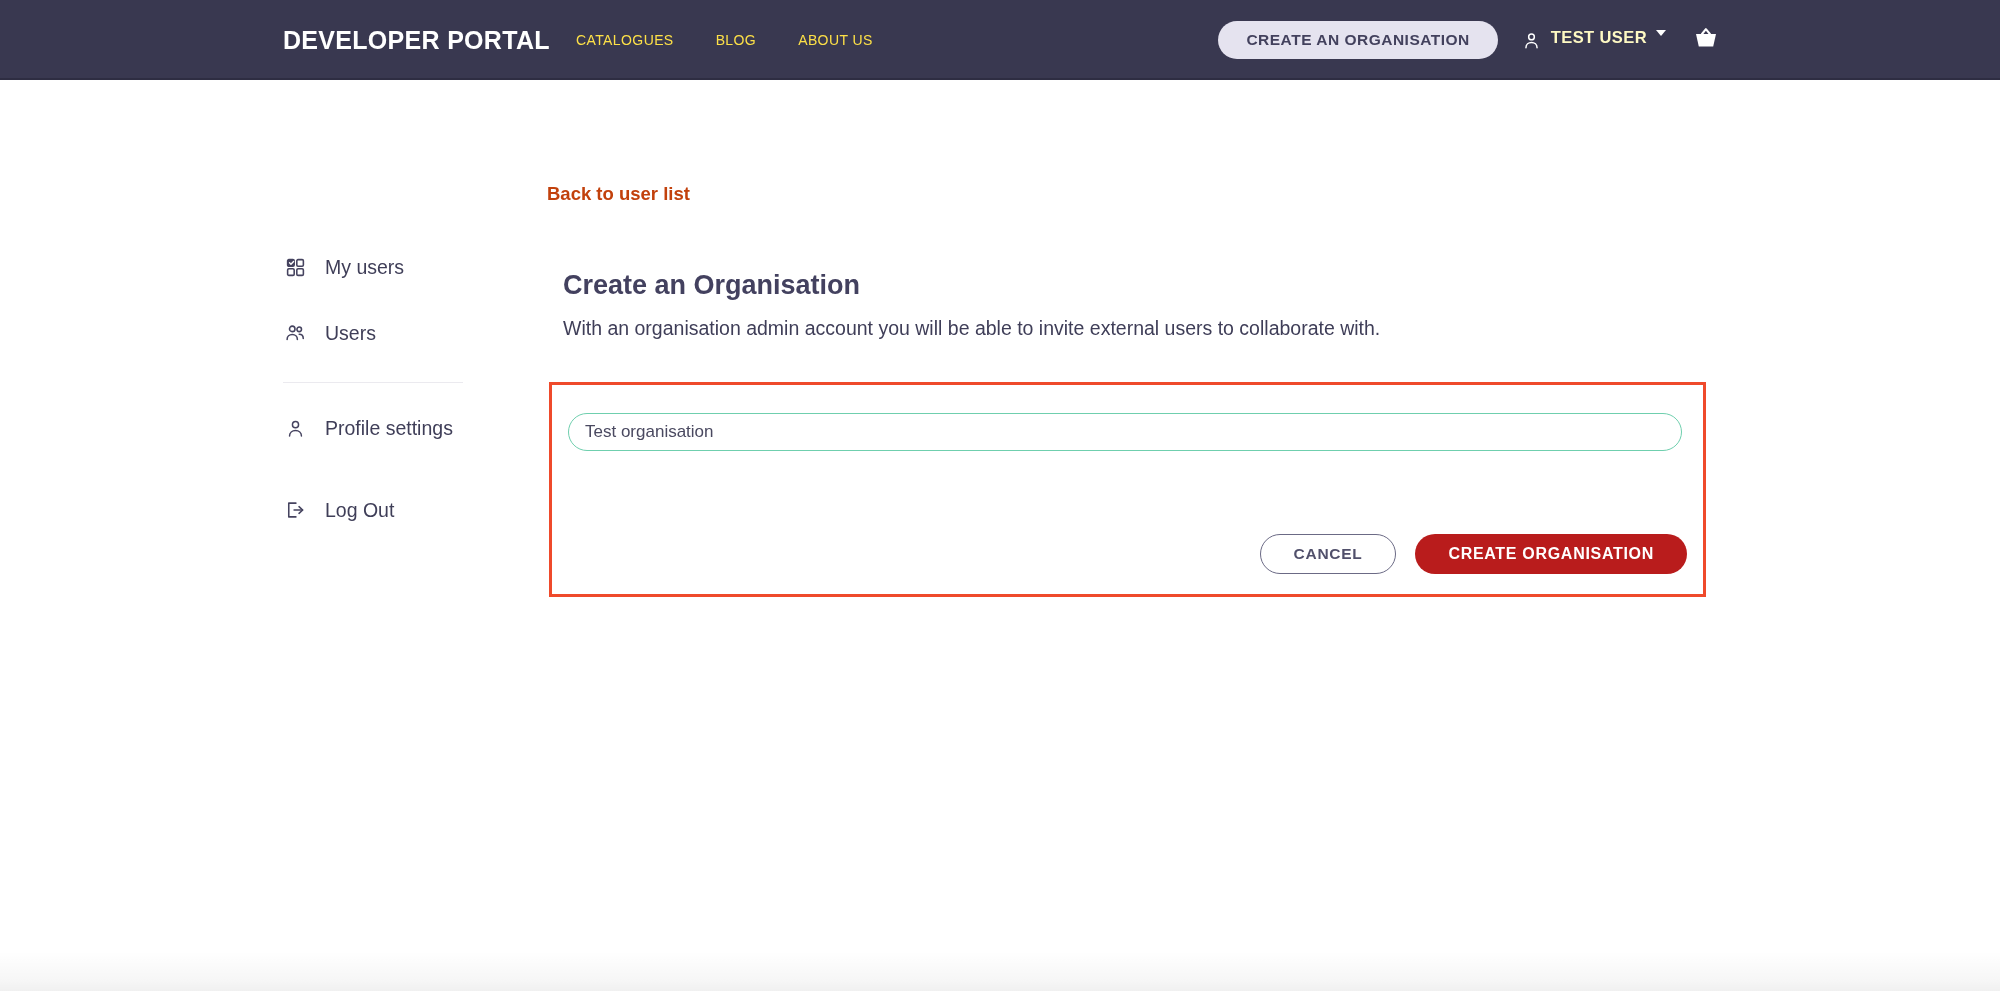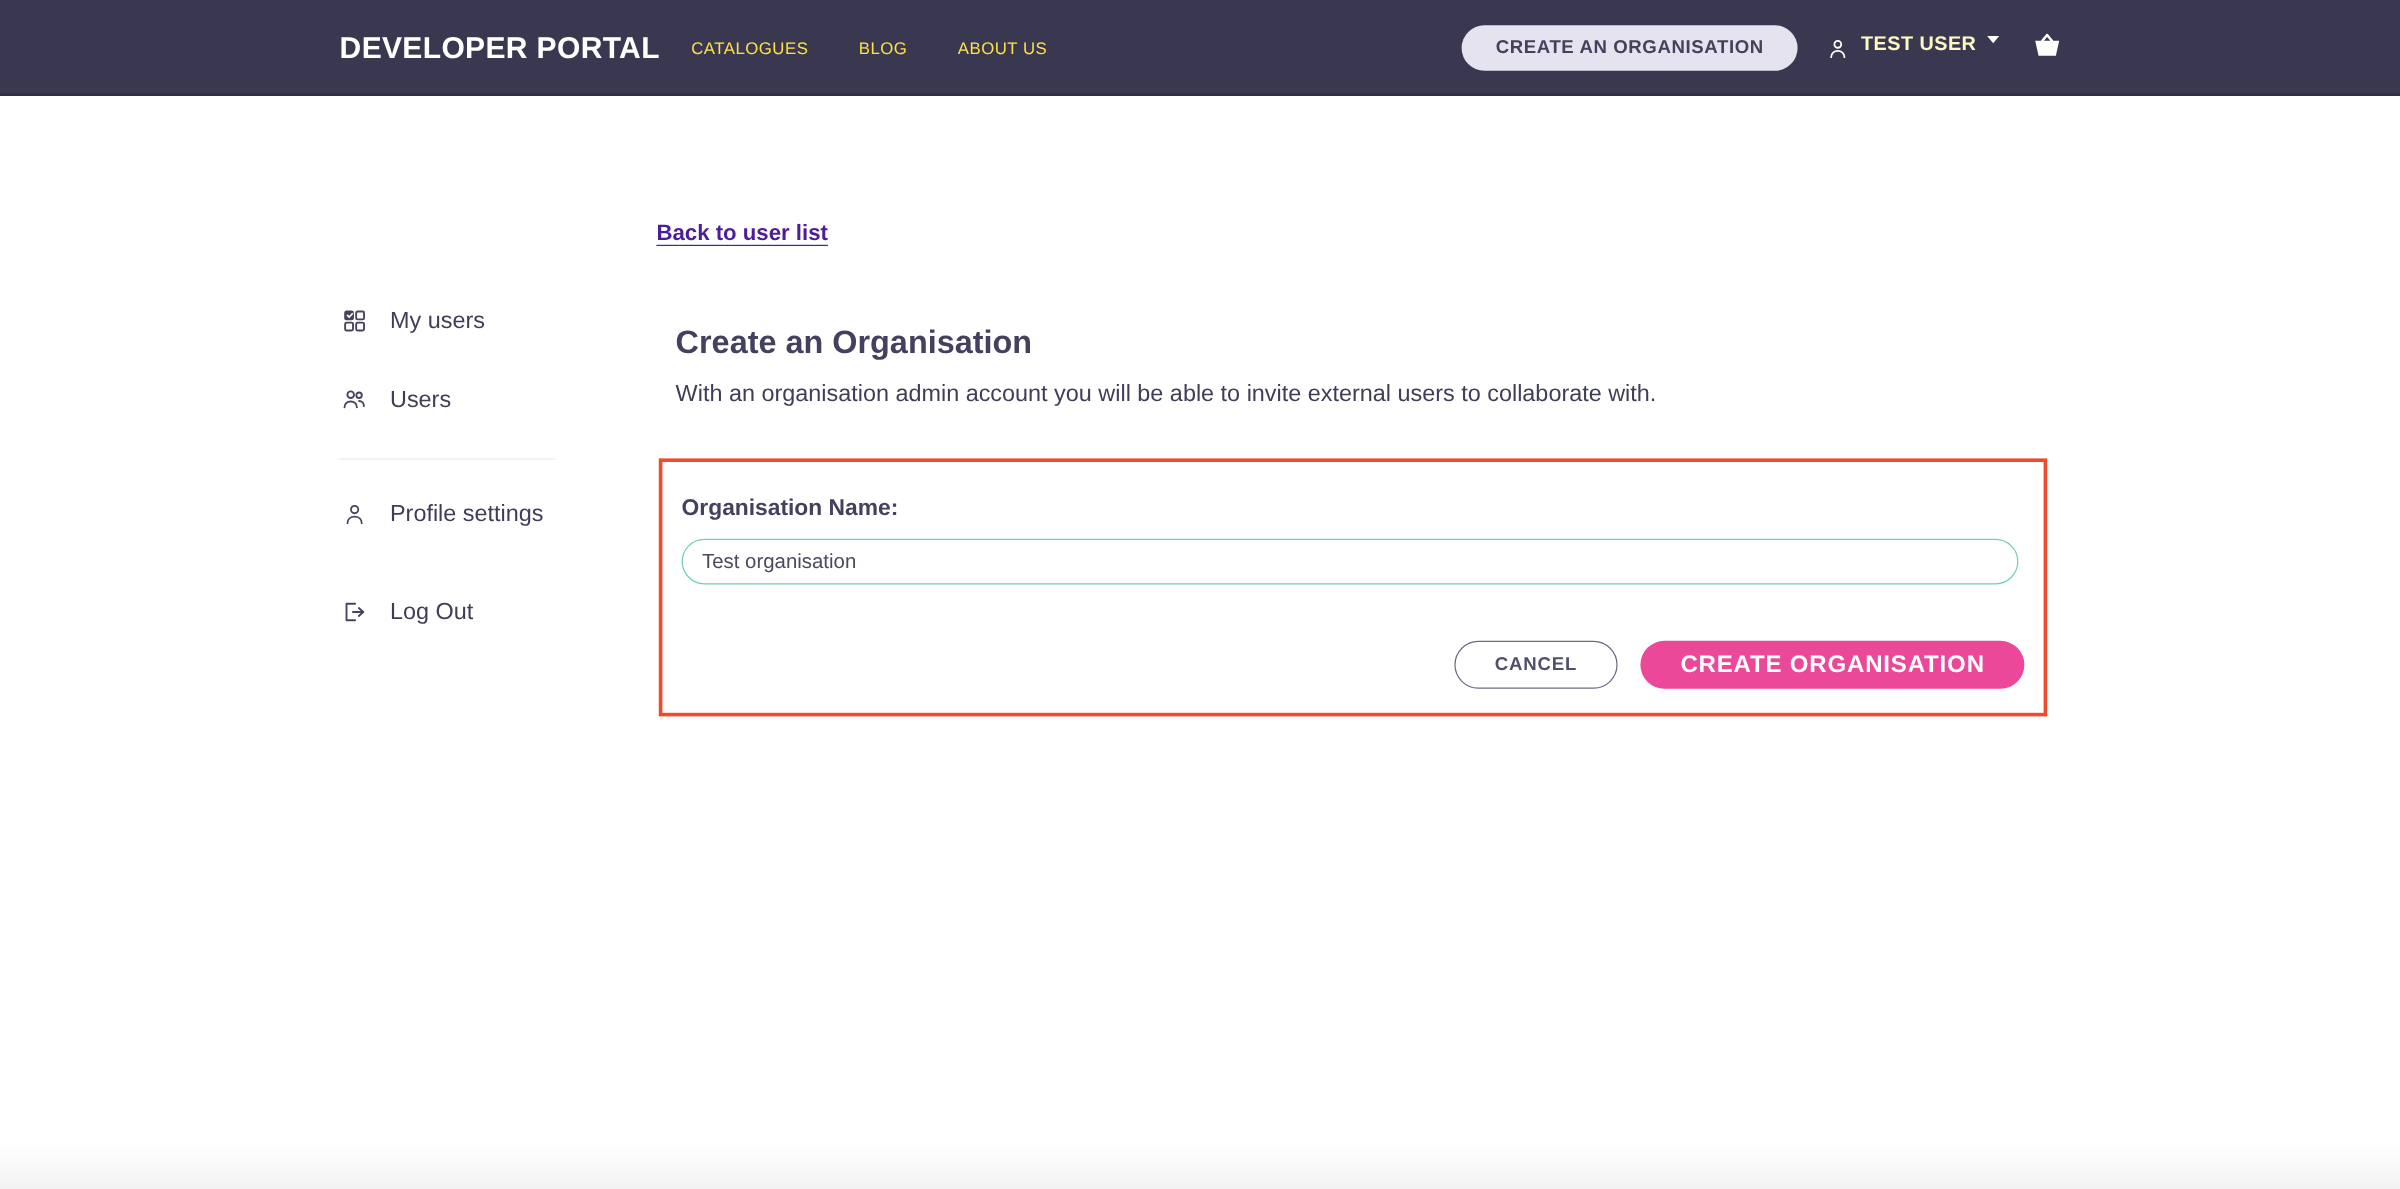--- a/index.html
+++ b/index.html
@@ -135,22 +135,21 @@
     position: relative;
     width: 2000px;
   }
 
   .back-link {
     position: absolute;
     left: 547px;
     top: 103px;
     font-size: 18.5px;
     font-weight: bold;
-    color: #4c1d95;
-    text-decoration: underline;
+    color: #c2410c;
     text-underline-offset: 4px;
     cursor: pointer;
     white-space: nowrap;
   }
 
   
   .sidebar {
     position: absolute;
     left: 283px;
     top: 170px;
@@ -260,28 +259,28 @@
     padding: 0 33px;
     font-family: "Liberation Sans", sans-serif;
     font-size: 15.5px;
     font-weight: bold;
     letter-spacing: 0.7px;
     cursor: pointer;
     white-space: nowrap;
   }
 
   .btn-create {
-    background: #ec4899;
+    background: #b91c1c;
     color: #ffffff;
     border: none;
     border-radius: 999px;
     height: 40px;
     padding: 0 33px;
     font-family: "Liberation Sans", sans-serif;
-    font-size: 20px;
+    font-size: 16px;
     font-weight: bold;
     letter-spacing: 0.7px;
     cursor: pointer;
     white-space: nowrap;
   }
 </style>
 </head>
 <body>
 
 <div class="page-top-rule"></div>
@@ -379,21 +378,20 @@
 
   </div>
 
   <div class="main">
     <h1 class="page-title">Create an Organisation</h1>
     <p class="page-desc">With an organisation admin account you will be able to invite external users to collaborate with.</p>
   </div>
 
   <div class="form-box">
 
-    <label class="field-label">Organisation Name:</label>
 
     <input class="text-input" type="text" value="Test organisation" placeholder="Organisation Name" style="">
 
     <div class="form-actions">
       <button class="btn-cancel">CANCEL</button>
       <button class="btn-create">CREATE ORGANISATION</button>
     </div>
 
   </div>
 

